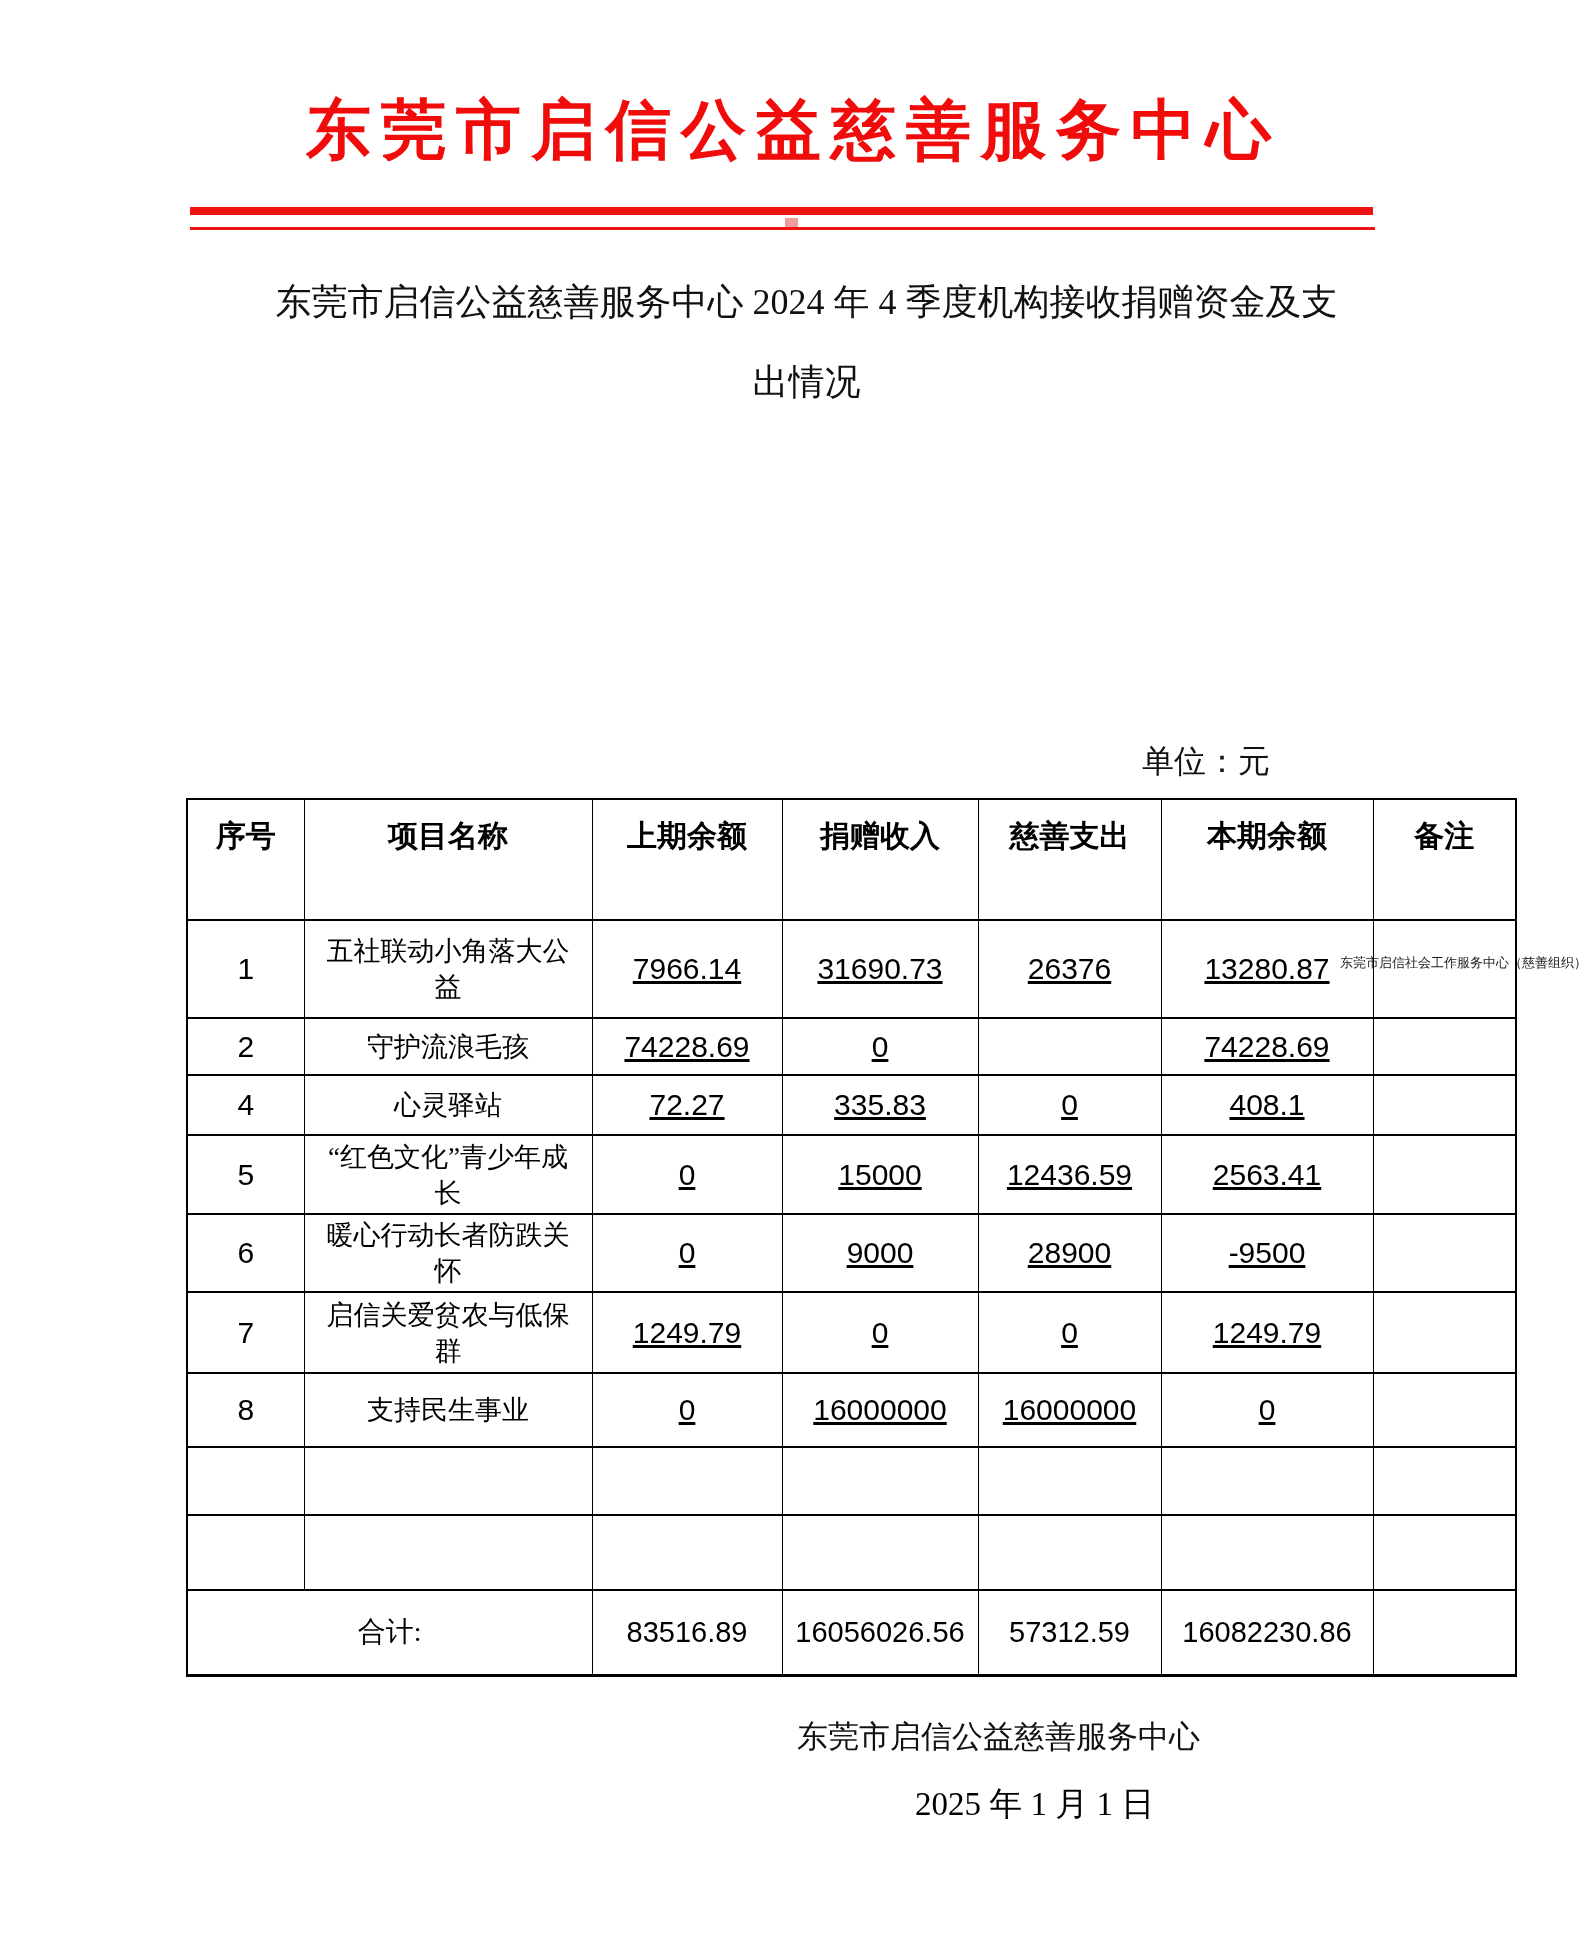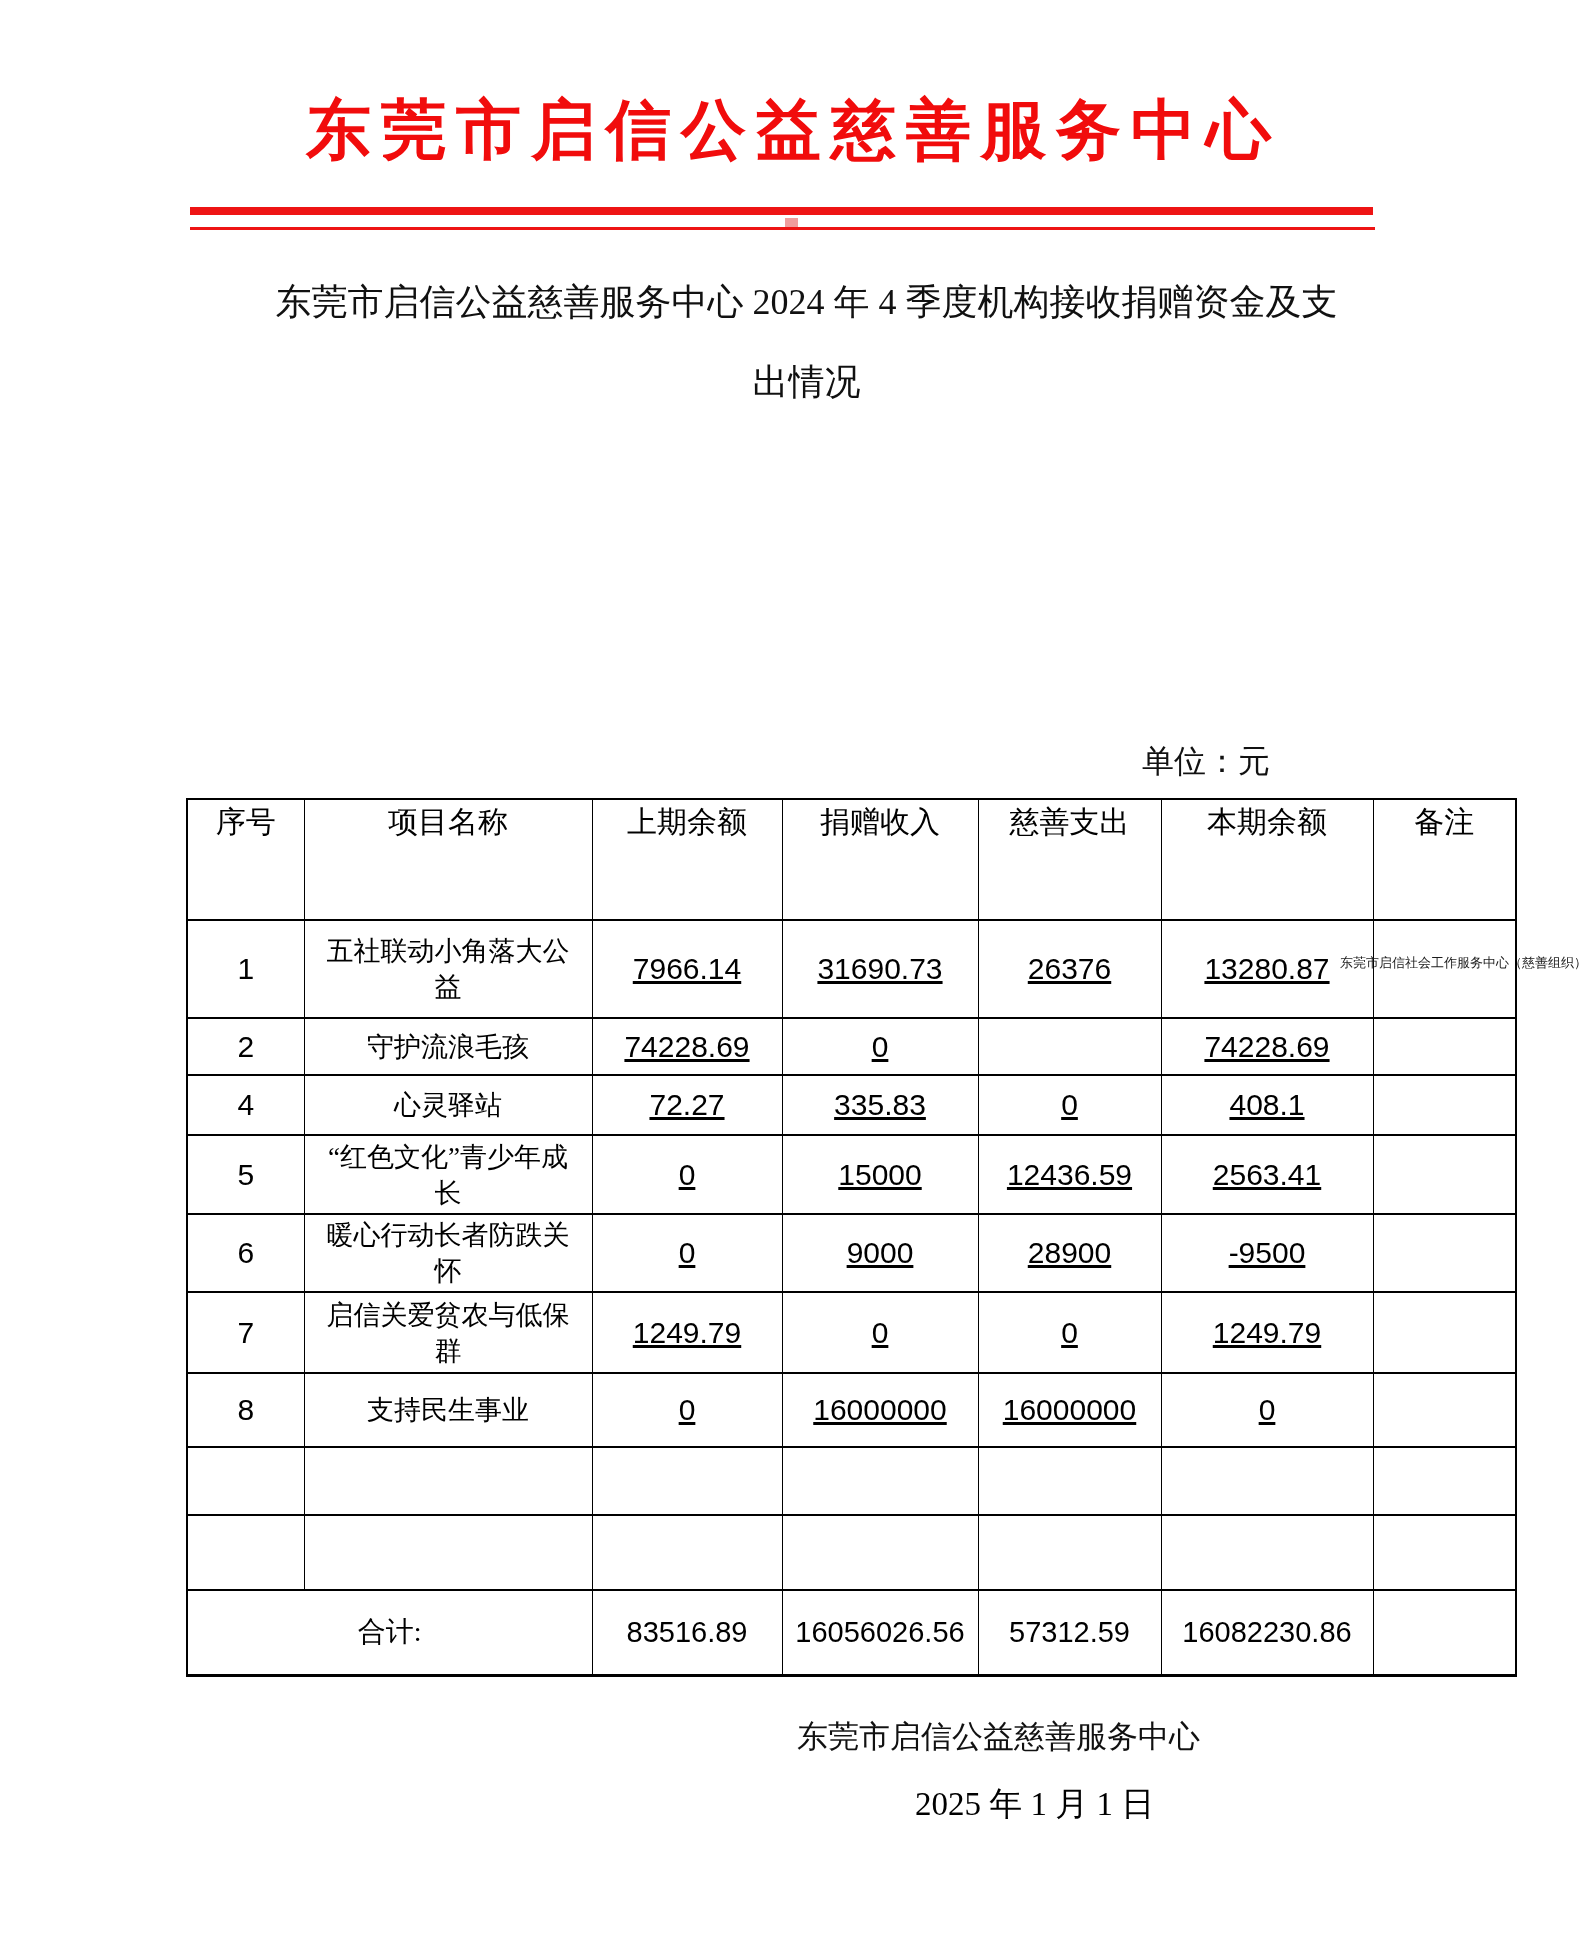--- a/index.html
+++ b/index.html
@@ -72,22 +72,22 @@
   }
   .fund-table th, .fund-table td {
     border:solid #000;
     border-width:2px 1px;
     text-align:center;
     vertical-align:middle;
     overflow:visible;
   }
   .fund-table th {
     vertical-align:top;
-    padding-top:2px;
-    font-weight:normal;
+    padding-top:16px;
+    font-weight:bold;
     font-size:30px;
   }
   .cell-no   { font-family:"Liberation Sans", sans-serif; font-size:30px; }
   .cell-name { font-size:27px; line-height:36px; white-space:pre-line; }
   .cell-num  { font-family:"Liberation Sans", sans-serif; font-size:30px;text-decoration:underline; }
   .total-label { font-size:28px; }
   .total-num   { font-family:"Liberation Sans", sans-serif; font-size:29px; }
 
   
   .remark-note {

